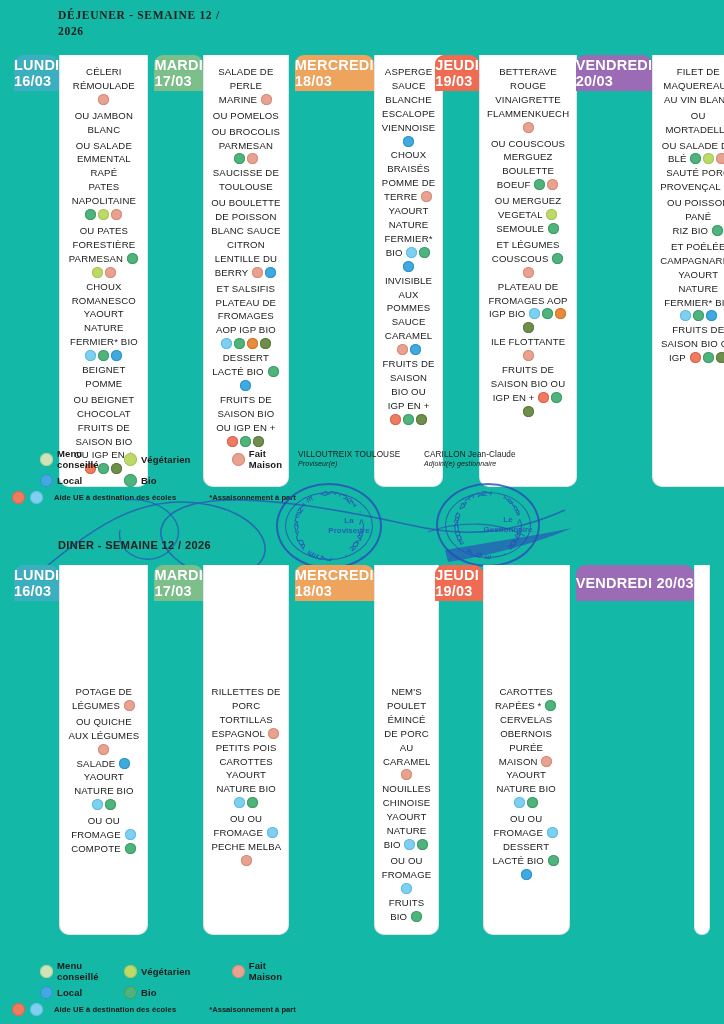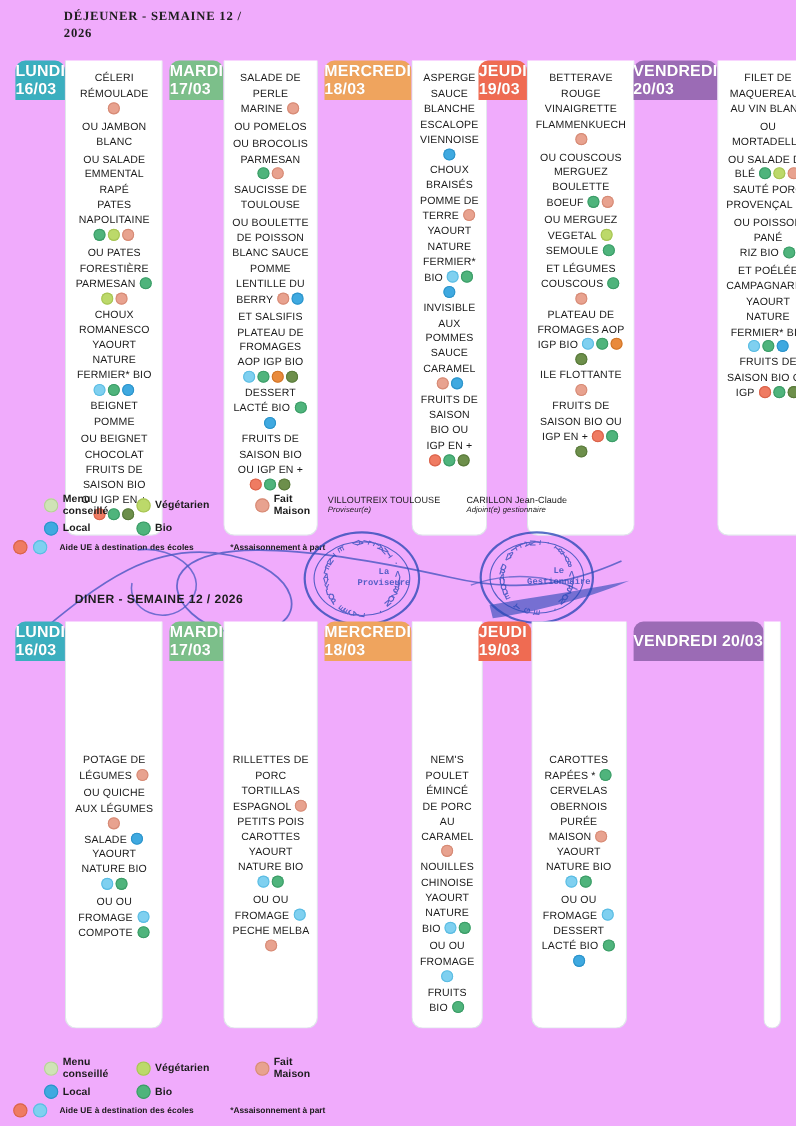--- a/index.html
+++ b/index.html
@@ -5,34 +5,34 @@
   * { box-sizing: border-box; margin: 0; padding: 0; }
   html, body {
     width: 724px; height: 1024px;
     background: #ffffff;
     font-family: "Liberation Sans", sans-serif;
     overflow: hidden;
   }
   .page {
     position: relative;
     width: 724px; height: 1024px;
-    background: #f0abfc;
+    background: #14b8a6;
   }
   
   .section-title {
     position: absolute;
     font-size: 11px;
     font-weight: bold;
     letter-spacing: 0.4px;
     color: #1d1d1d;
     line-height: 1.35;
     white-space: pre-line;
   }
   #lunch-title { left: 58px; top: 8px; font-family: "Liberation Serif", serif; font-size: 11.5px; letter-spacing: 0.7px; }
-  #dinner-title { left: 68px; top: 538px; }
+  #dinner-title { left: 58px; top: 538px; }
 
   
   .menu-grid {
     position: absolute;
     display: flex;
     gap: 6px;
     left: 14px;
     width: 696px;
   }
   #lunch-grid { top: 55px; }
@@ -174,21 +174,21 @@
     white-space: nowrap;
   }
   .stamp .center {
     position: absolute;
     left: 0; right: 0; top: 50%;
     transform: translateY(-50%);
     text-align: center;
     font-size: 8px;
     font-weight: bold;
     line-height: 1.25;
-    font-family: Liberation Mono, monospace;
+    font-family: Liberation Sans, sans-serif;
     padding-left: 40px;
   }
   #stamp-left { left: 276px; top: 483px; width: 106px; height: 86px; }
   #stamp-right { left: 436px; top: 483px; width: 104px; height: 84px; }
 
   .scribble {
     position: absolute;
     pointer-events: none;
     opacity: 0.85;
   }
@@ -232,21 +232,21 @@
       <div class="day-col">
         <div class="day-head" style="background: rgb(124, 191, 138);">MARDI 17/03</div>
         <div class="day-body">
           <div class="course">
             <div class="dish">SALADE DE PERLE MARINE <span class="ico ico-maison"></span></div>
             <div class="dish">OU POMELOS </div>
             <div class="dish">OU BROCOLIS PARMESAN <span class="ico ico-bio"></span><span class="ico ico-maison"></span></div>
           </div>
           <div class="course">
             <div class="dish">SAUCISSE DE TOULOUSE </div>
-            <div class="dish">OU BOULETTE DE POISSON BLANC SAUCE POMME </div>
+            <div class="dish">OU BOULETTE DE POISSON BLANC SAUCE CITRON </div>
           </div>
           <div class="course">
             <div class="dish">LENTILLE DU BERRY <span class="ico ico-maison"></span><span class="ico ico-local"></span></div>
             <div class="dish">ET SALSIFIS </div>
           </div>
           <div class="course">
             <div class="dish">PLATEAU DE FROMAGES AOP IGP BIO <span class="ico ico-milk"></span><span class="ico ico-bio"></span><span class="ico ico-aop"></span><span class="ico ico-olive"></span></div>
           </div>
           <div class="course">
             <div class="dish">DESSERT LACTÉ BIO <span class="ico ico-bio"></span><span class="ico ico-local"></span></div>

